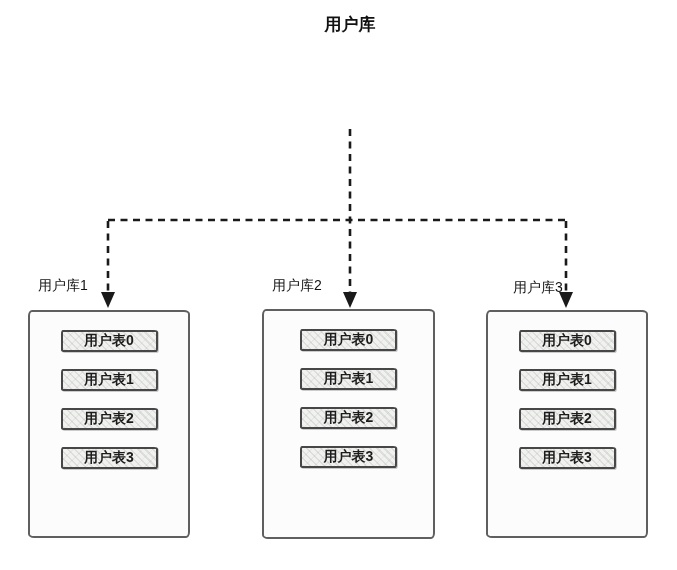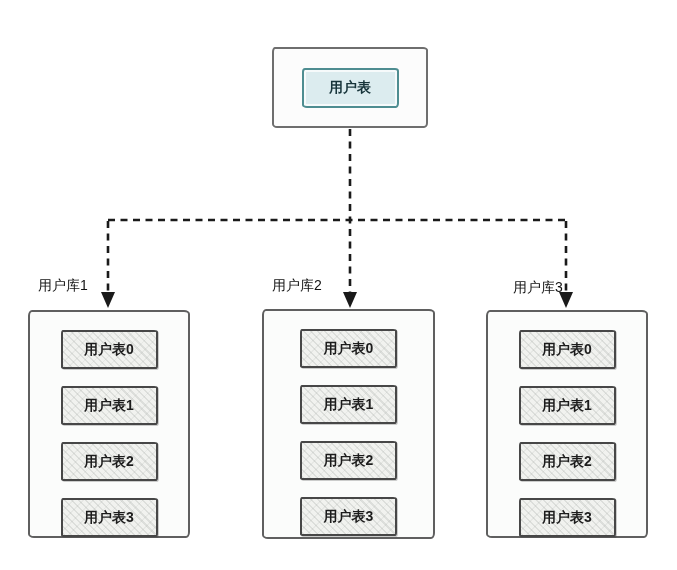--- a/index.html
+++ b/index.html
@@ -82,21 +82,21 @@
   }
   .shard-1 { left: 28px;  top: 310px; width: 162px; height: 228px; }
   .shard-2 { left: 262px; top: 309px; width: 173px; height: 230px; }
   .shard-3 { left: 486px; top: 310px; width: 162px; height: 228px; }
   .label-1 { left: 38px;  top: 277px; }
   .label-2 { left: 272px; top: 277px; }
   .label-3 { left: 513px; top: 279px; }
   .table-node {
     flex: none;
     width: 97px;
-    height: 39px;
+    height: 22px;
     box-sizing: border-box;
     border: 2px solid #474747;
     border-radius: 2px 4px 2px 4px / 4px 2px 4px 2px;
     background-color: #f1f2ef;
     background-image:
       repeating-linear-gradient(45deg,
         rgba(138,144,140,0.20) 0px, rgba(138,144,140,0.20) 1.5px,
         transparent 1.5px, transparent 5px),
       repeating-linear-gradient(135deg,
         rgba(138,144,140,0.10) 0px, rgba(138,144,140,0.10) 1px,
@@ -108,24 +108,22 @@
     font-size: 14px;
     font-weight: bold;
     color: #1c1c1c;
   }
 </style>
 </head>
 <body>
 
 <div class="canvas">
 
+  <div class="root-title">用户库</div>
 
-  <div class="root-box">
-    <div class="root-table-node">用户表</div>
-  </div>
 
   <svg class="connector-svg" width="677" height="570" viewBox="0 0 677 570">
     <g stroke="#1a1a1a" stroke-width="2.6" fill="none" stroke-dasharray="7 5.5">
       <path d="M350 129 L350 296"></path>
       <path d="M108 220 L566 220"></path>
       <path d="M108 221 L108 296"></path>
       <path d="M566 221 L566 296"></path>
     </g>
     <g fill="#1a1a1a" stroke="none">
       <polygon points="108,308 101,292 115,292"></polygon>

